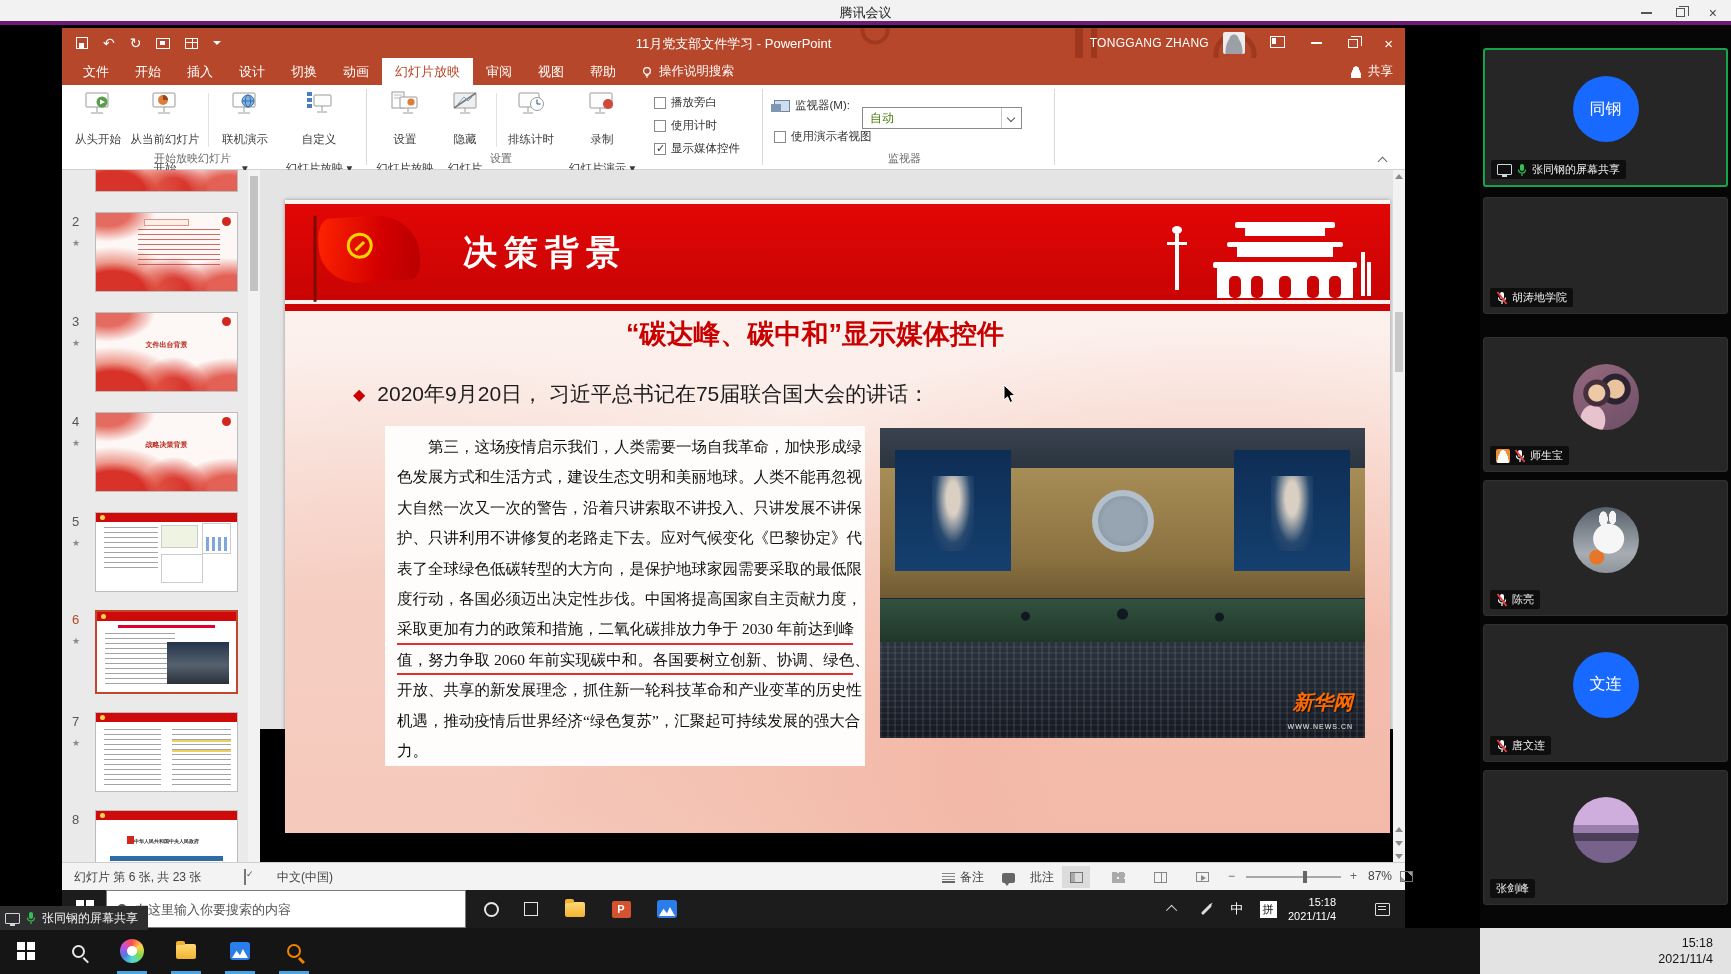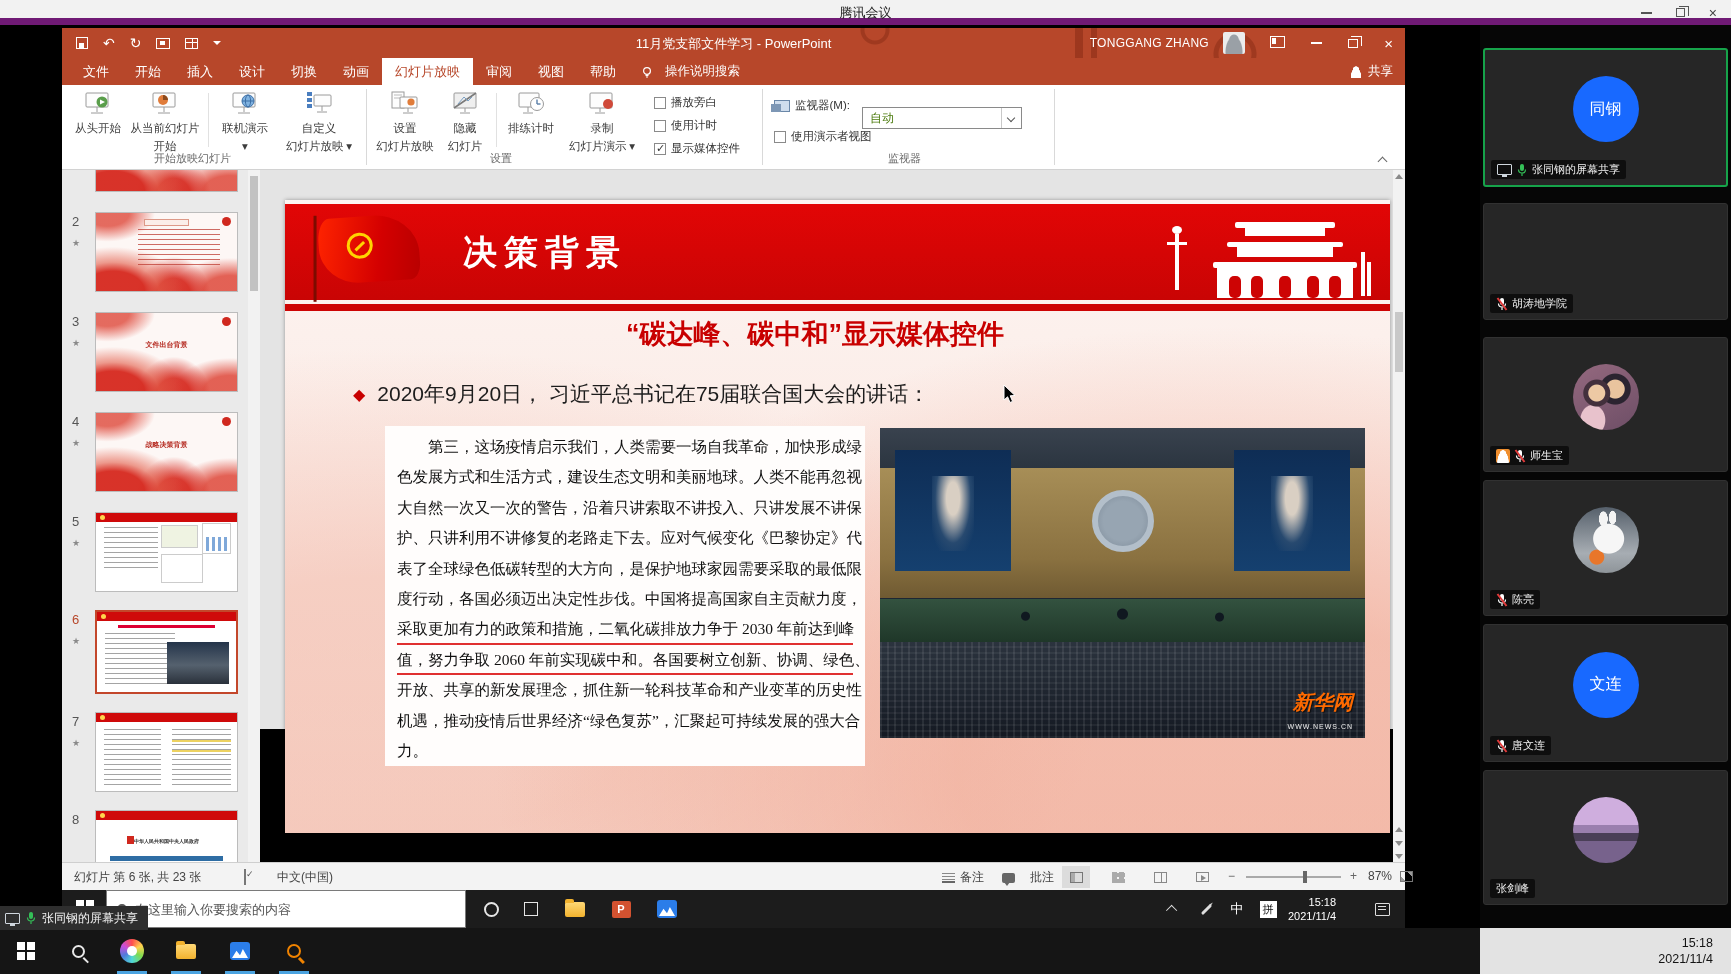--- a/index.html
+++ b/index.html
@@ -1,21 +1,21 @@
 <!DOCTYPE html>
 <html><head>
 <meta charset="utf-8">
 <style>
   * { margin:0; padding:0; box-sizing:border-box; }
   html,body { background:#000; }
   body { font-family:"Liberation Sans", sans-serif; }
   .screen { position:relative; width:1731px; height:974px; background:#000; overflow:hidden; }
 
   
-  .meet-tb { position:absolute; left:0; top:0; width:1731px; height:25px; background:#f2f2f2; border-bottom:7px solid #701a75; }
+  .meet-tb { position:absolute; left:0; top:0; width:1731px; height:25px; background:#f2f2f2; border-bottom:4px solid #701a75; }
   .meet-title { position:absolute; left:0; right:0; top:4px; text-align:center; font-size:13px; color:#222; }
   .meet-ctrls { position:absolute; right:14px; top:0; height:25px; display:flex; align-items:center; gap:24px; color:#555; }
   .mc-min { width:11px; height:2px; background:#555; }
   .mc-max { width:9px; height:9px; border:1px solid #555; position:relative; }
   .mc-max::before { content:""; position:absolute; left:2px; top:-3px; width:9px; height:9px; border:1px solid #555; border-bottom:none; border-left:none; }
   .mc-close { font-size:14px; line-height:14px; color:#444; }
 
   
   .ppt-tb { position:absolute; left:62px; top:28px; width:1343px; height:30px; background:#B7472A; color:#fff; overflow:hidden; }
   .tb-decor { position:absolute; right:110px; top:0; width:480px; height:30px; opacity:.55;
@@ -42,31 +42,31 @@
   .ppt-ctrls { position:absolute; right:12px; top:0; height:30px; display:flex; align-items:center; gap:26px; }
   .pc-min { width:11px; height:2px; background:#fff; }
   .pc-max { width:10px; height:9px; border:1.5px solid #fff; position:relative; }
   .pc-max::before { content:""; position:absolute; left:2px; top:-4px; width:10px; height:9px; border:1.5px solid #fff; border-bottom:none; border-left:none; }
   .pc-close { color:#fff; font-size:15px; line-height:15px; }
 
   
   .ppt-tabs { position:absolute; left:62px; top:58px; width:1343px; height:27px; background:#B7472A; display:flex; align-items:stretch; padding-left:8px; }
   .tab { color:#fff; font-size:13px; line-height:27px; padding:0 13px; cursor:default; }
   .tab.active { background:#fff; color:#B7472A; }
-  .tab-search { display:flex; align-items:center; gap:12px; color:#fff; font-size:12.5px; padding:0 12px; }
+  .tab-search { display:flex; align-items:center; gap:6px; color:#fff; font-size:12.5px; padding:0 12px; }
   .bulb { width:12px; height:12px; }
   .share-btn { position:absolute; right:12px; top:0; height:27px; display:flex; align-items:center; gap:6px; color:#fff; font-size:12.5px; }
   .person-ico { width:12px; height:12px; background:
       radial-gradient(circle at 50% 30%, #fff 0 3px, transparent 3.5px),
       radial-gradient(ellipse at 50% 100%, #fff 0 5px, transparent 5.5px); }
 
   
   .ribbon { position:absolute; left:62px; top:85px; width:1343px; height:85px; background:#fff; border-bottom:1px solid #d2d2d2; font-size:11.5px; color:#3c3c3c; }
   .rbtn { position:absolute; top:4px; height:68px; display:flex; flex-direction:column; align-items:center; justify-content:flex-start; text-align:center; line-height:13px; }
-  .rbtn .lab { margin-top:5px;font-family:Liberation Serif, serif; }
+  .rbtn .lab { margin-top:16px; }
   .ric { width:30px; height:28px; flex:0 0 auto; }
   .vsep { position:absolute; top:8px; bottom:22px; width:1px; background:#e1e1e1; }
   .gsep { position:absolute; top:4px; bottom:4px; width:1px; background:#d9d9d9; }
   .cbrow { position:absolute; display:flex; align-items:center; gap:5px; font-size:11.5px; color:#333; }
   .cb { width:12px; height:12px; border:1px solid #8a8a8a; background:#fff; position:relative; }
   .cb.checked::after { content:"✓"; position:absolute; left:1px; top:-2px; font-size:11px; color:#333; }
   .mon-ic { width:16px; height:12px; border:1.5px solid #6a87a8; background:#cfdded; position:relative; }
   .mon-ic::after { content:""; position:absolute; left:-4px; top:3px; width:10px; height:8px; background:#7d97b5; }
   .mon-dd { position:absolute; left:755px; top:22px; width:160px; height:22px; border:1px solid #8a8a8a; background:#fff; font-size:12px; color:#4d7c0f; line-height:20px; padding-left:7px; }
   .mon-dd .arr { position:absolute; right:0; top:0; width:20px; height:100%; border-left:1px solid #c9c9c9; }
@@ -669,21 +669,21 @@
       <div class="plabel">
         <span class="scr-ic"></span>
         <svg width="12" height="14" viewBox="0 0 12 14">
             <rect x="4" y="1" width="4" height="7" rx="2" fill="#34C058"></rect>
             <path d="M2.5 6.5a3.5 3.5 0 0 0 7 0" stroke="#34C058" fill="none" stroke-width="1.2"></path>
             <line x1="6" y1="10.2" x2="6" y2="13" stroke="#34C058" stroke-width="1.2"></line>
           </svg>
         <span>张同钢的屏幕共享</span>
       </div>
     </div>
-    <div class="tile" style="top:178px;height:117px;">
+    <div class="tile" style="top:172px;height:117px;">
       <div class="av av-sil"></div>
       <div class="plabel">
         <svg width="12" height="14" viewBox="0 0 12 14">
             <rect x="4" y="1" width="4" height="7" rx="2" fill="#fff"></rect>
             <path d="M2.5 6.5a3.5 3.5 0 0 0 7 0" stroke="#fff" fill="none" stroke-width="1.2"></path>
             <line x1="6" y1="10.2" x2="6" y2="13" stroke="#fff" stroke-width="1.2"></line>
             <line x1="1.5" y1="1" x2="10.5" y2="13" stroke="#E23B3B" stroke-width="2"></line>
           </svg>
         <span>胡涛地学院</span>
       </div>

